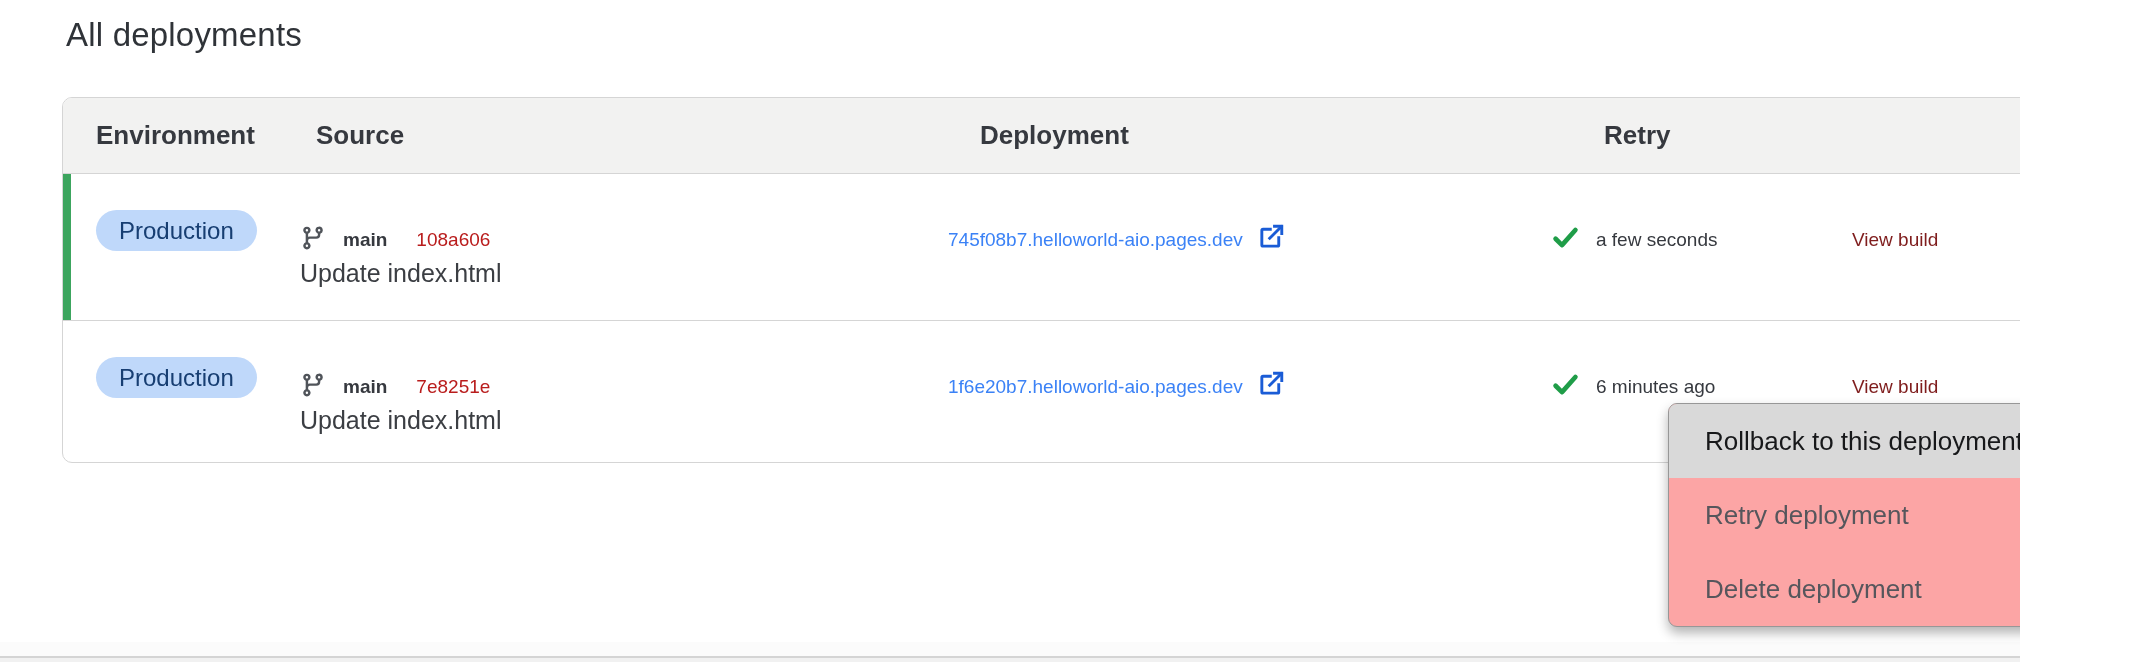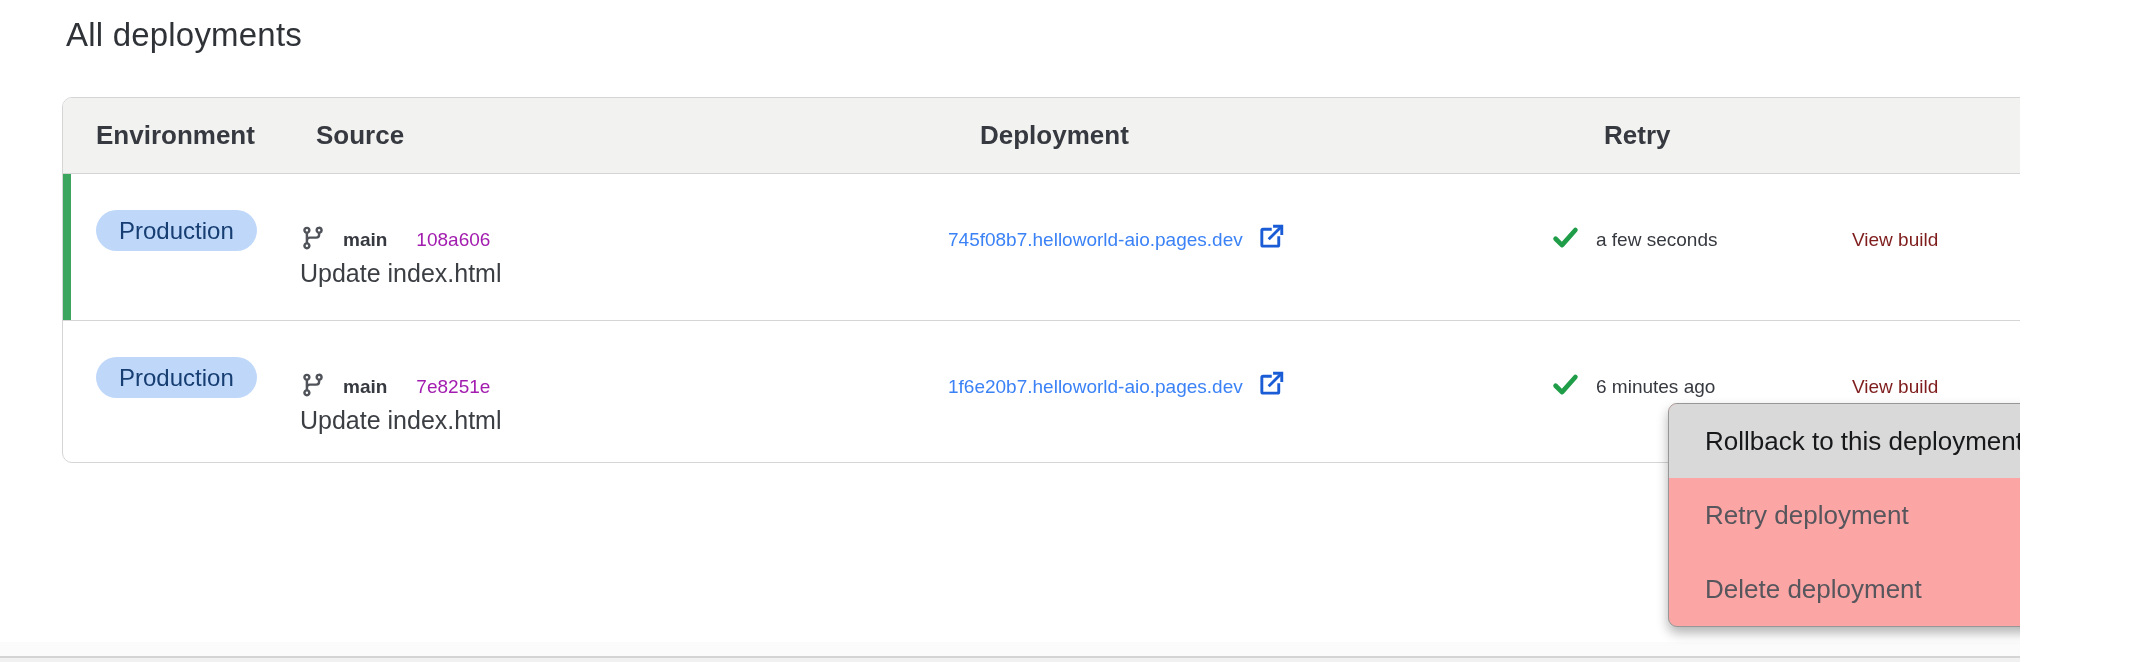--- a/index.html
+++ b/index.html
@@ -48,21 +48,21 @@
   .line1 { display:flex; align-items:flex-end; height:41px; font-size:19px; }
   .env-badge {
     display:inline-flex; align-items:center;
     height:41px; padding:0 23px;
     border-radius:21px;
     background:#BFD8FA; color:#173E72;
     font-size:24px;
   }
   .branch-icon { width:26px; height:26px; margin-right:17px; flex:0 0 auto; }
   .branch-name { font-weight:700; color:#36393F; }
-  .commit-link { margin-left:29px; color:#a21caf; cursor:pointer; }
+  .commit-link { margin-left:29px; color:#b91c1c; cursor:pointer; }
   .commit-msg  { margin-top:8px; font-size:25px; color:#3B3E43; }
   .deploy-url  { color:#3b82f6; }
   .ext-icon { width:29px; height:29px; margin-left:14px; flex:0 0 auto; cursor:pointer; }
   .check-icon { width:33px; height:28px; margin-right:14px; flex:0 0 auto; }
   .status-time { color:#36393F; }
   .cell-actions .line1 { justify-content:space-between; padding-right:32px; }
   .view-build { color:#7f1d1d; cursor:pointer; }
   .more-btn { display:flex; align-items:center; gap:4px; cursor:pointer; padding:6px 2px; }
   .dot { width:9px; height:9px; border-radius:50%; background:#4B4B4B; }
   

